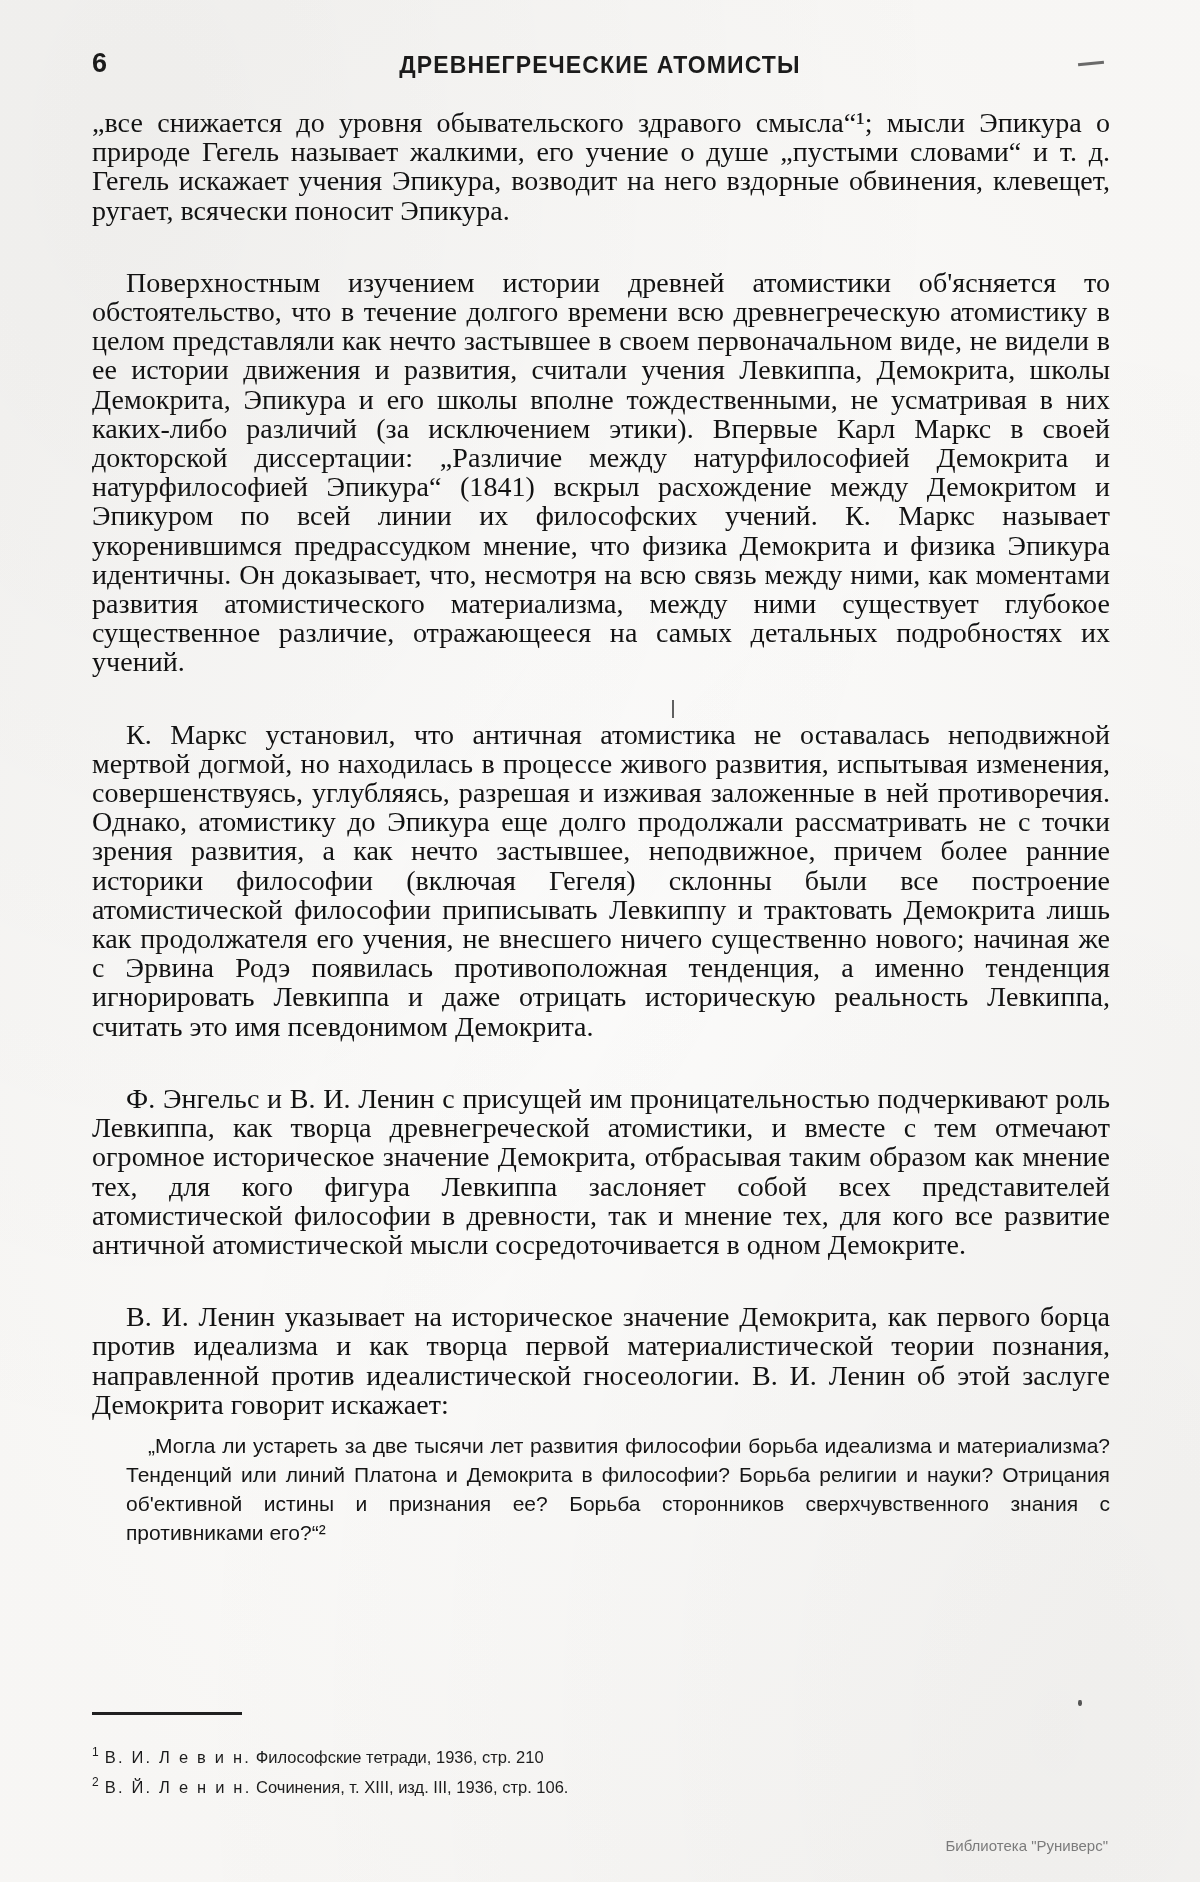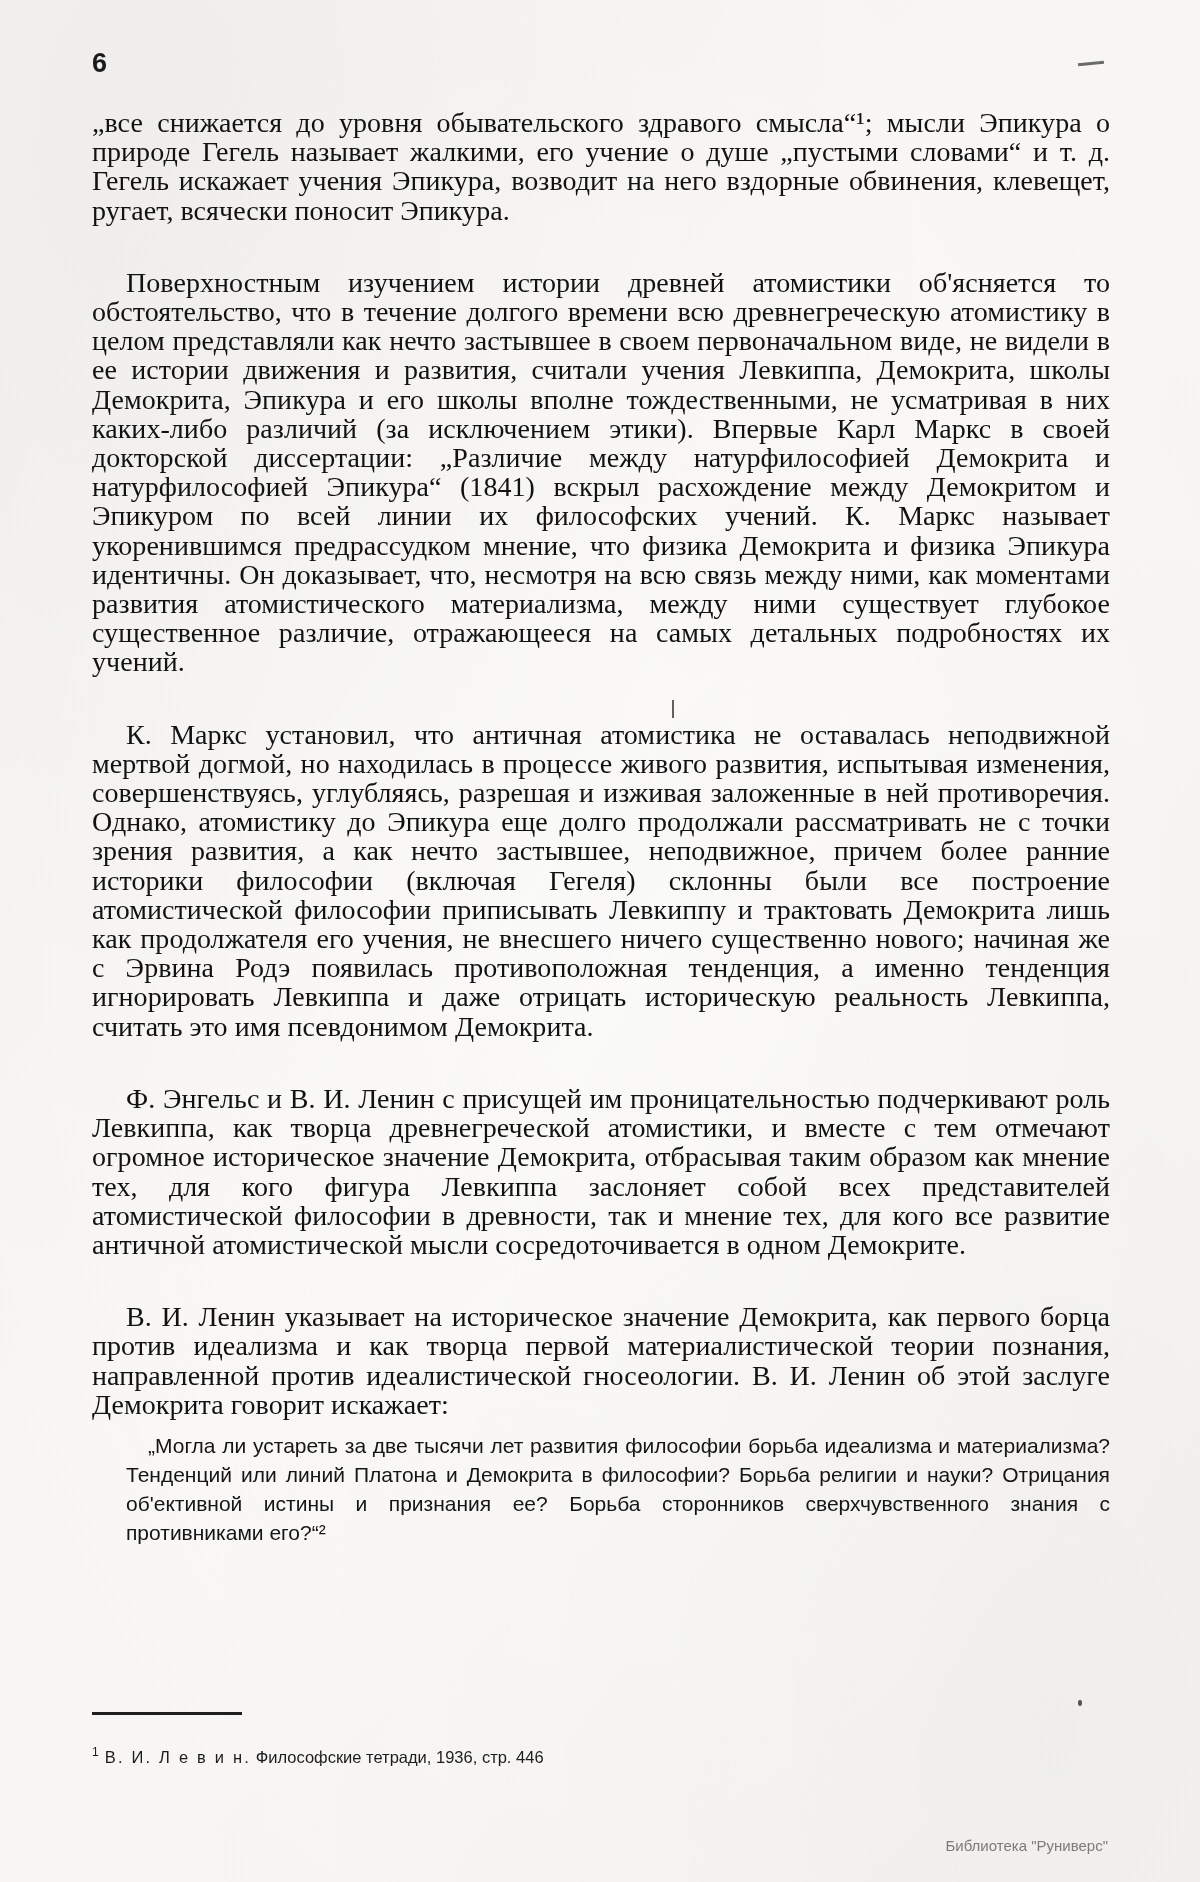--- a/index.html
+++ b/index.html
@@ -160,37 +160,41 @@
     opacity: 0.8;
   }
 </style>
 </head>
 <body>
 
 <div class="page">
 
   <div class="header">
     <div class="folio">6</div>
+    <div class="running-title">ДРЕВНЕГРЕЧЕСКИЕ АТОМИСТЫ</div>
     <div class="header-mark"></div>
   </div>
 
   <div class="body-col">
     <p class="para">„все снижается до уровня обывательского здравого смысла“¹; мысли Эпикура о природе Гегель называет жалкими, его учение о душе „пустыми словами“ и т. д. Гегель искажает учения Эпикура, возводит на него вздорные обвинения, клевещет, ругает, всячески поносит Эпикура.</p>
     <p class="para indent">Поверхностным изучением истории древней атомистики об'ясняется то обстоятельство, что в течение долгого времени всю древнегреческую атомистику в целом представляли как нечто застывшее в своем первоначальном виде, не видели в ее истории движения и развития, считали учения Левкиппа, Демокрита, школы Демокрита, Эпикура и его школы вполне тождественными, не усматривая в них каких-либо различий (за исключением этики). Впервые Карл Маркс в своей докторской диссертации: „Различие между натурфилософией Демокрита и натурфилософией Эпикура“ (1841) вскрыл расхождение между Демокритом и Эпикуром по всей линии их философских учений. К. Маркс называет укоренившимся предрассудком мнение, что физика Демокрита и физика Эпикура идентичны. Он доказывает, что, несмотря на всю связь между ними, как моментами развития атомистического материализма, между ними существует глубокое существенное различие, отражающееся на самых детальных подробностях их учений.</p>
     <p class="para indent">К. Маркс установил, что античная атомистика не оставалась неподвижной мертвой догмой, но находилась в процессе живого развития, испытывая изменения, совершенствуясь, углубляясь, разрешая и изживая заложенные в ней противоречия. Однако, атомистику до Эпикура еще долго продолжали рассматривать не с точки зрения развития, а как нечто застывшее, неподвижное, причем более ранние историки философии (включая Гегеля) склонны были все построение атомистической философии приписывать Левкиппу и трактовать Демокрита лишь как продолжателя его учения, не внесшего ничего существенно нового; начиная же с Эрвина Родэ появилась противоположная тенденция, а именно тенденция игнорировать Левкиппа и даже отрицать историческую реальность Левкиппа, считать это имя псевдонимом Демокрита.</p>
     <p class="para indent">Ф. Энгельс и В. И. Ленин с присущей им проницательностью подчеркивают роль Левкиппа, как творца древнегреческой атомистики, и вместе с тем отмечают огромное историческое значение Демокрита, отбрасывая таким образом как мнение тех, для кого фигура Левкиппа заслоняет собой всех представителей атомистической философии в древности, так и мнение тех, для кого все развитие античной атомистической мысли сосредоточивается в одном Демокрите.</p>
     <p class="para indent">В. И. Ленин указывает на историческое значение Демокрита, как первого борца против идеализма и как творца первой материалистической теории познания, направленной против идеалистической гносеологии. В. И. Ленин об этой заслуге Демокрита говорит искажает:</p>
     <p class="quote indent">„Могла ли устареть за две тысячи лет развития философии борьба идеализма и материализма? Тенденций или линий Платона и Демокрита в философии? Борьба религии и науки? Отрицания об'ективной истины и признания ее? Борьба сторонников сверхчувственного знания с противниками его?“²</p>
   </div>
 
   <div class="stray-tick"></div>
   <div class="stray-dot"></div>
 
   <div class="footnote-rule"></div>
 
   <div class="footnotes">
     <div class="footnote">
-      <span class="fn-mark">1</span><span class="fn-sp">В. И.  Л е в и н.</span><span> Философские тетради, 1936, стр. 446</span>
+      <span class="fn-mark">1</span><span class="fn-sp">В. И.  Л е в и н.</span><span> Философские тетради, 1936, стр. 210</span>
+    </div>
+    <div class="footnote">
+      <span class="fn-mark">2</span><span class="fn-sp">В. Й.  Л е н и н.</span><span>  Сочинения, т. XIII, изд. III, 1936, стр. 106.</span>
     </div>
   </div>
 
   <div class="watermark">Библиотека "Руниверс"</div>
 </div>
 
 </body></html>

